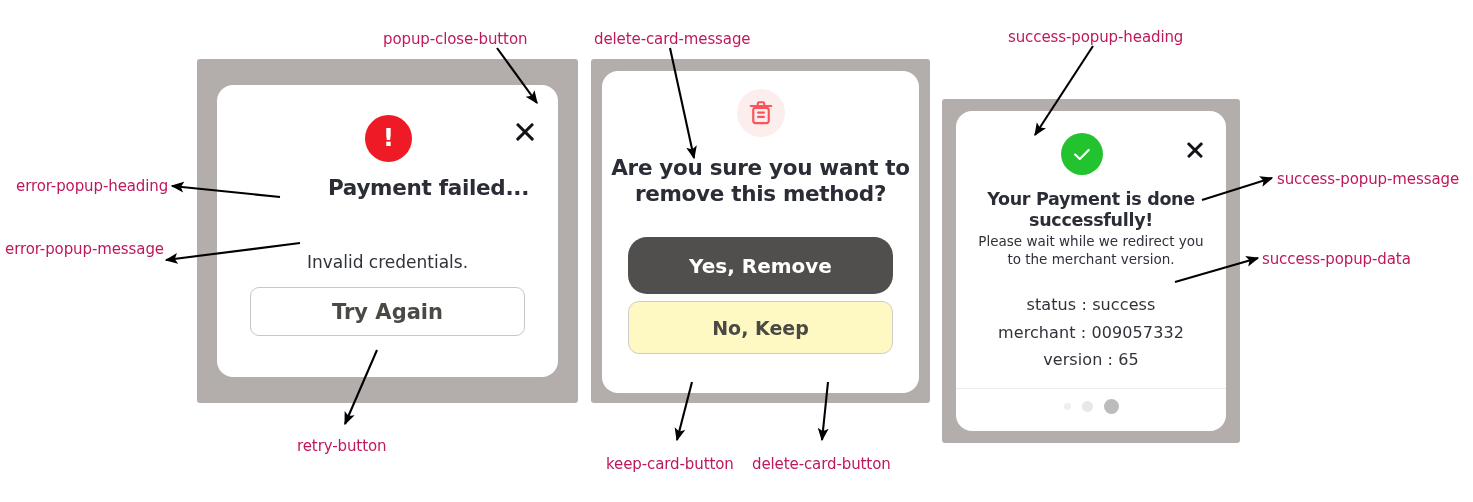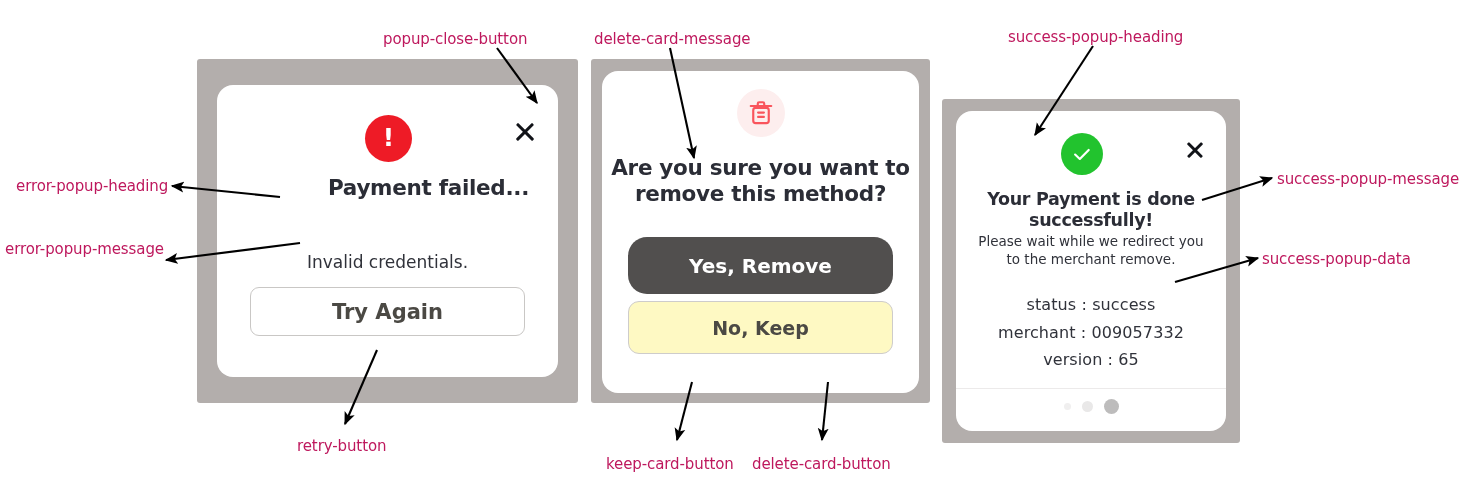--- a/index.html
+++ b/index.html
@@ -305,21 +305,21 @@
       <span class="x-glyph"></span>
     </div>
 
     <div class="heading" id="suc-heading">
       <div>Your Payment is done</div>
       <div>successfully!</div>
     </div>
 
     <div class="submsg" id="suc-message">
       <div>Please wait while we redirect you</div>
-      <div>to the merchant remove.</div>
+      <div>to the merchant version.</div>
     </div>
 
     <div id="suc-data">
       <div class="data-row">status : success</div>
       <div class="data-row">merchant : 009057332</div>
       <div class="data-row">version : 65</div>
     </div>
 
     <div id="suc-divider"></div>
 

